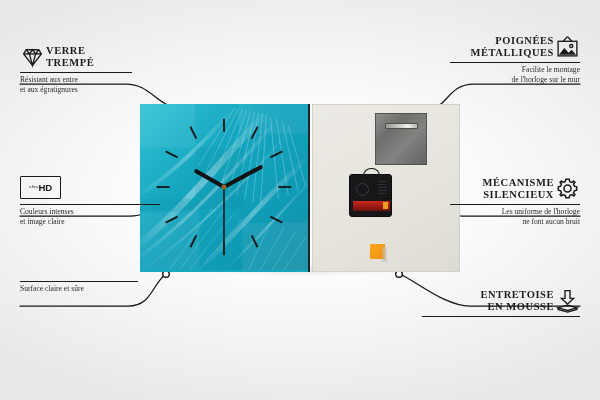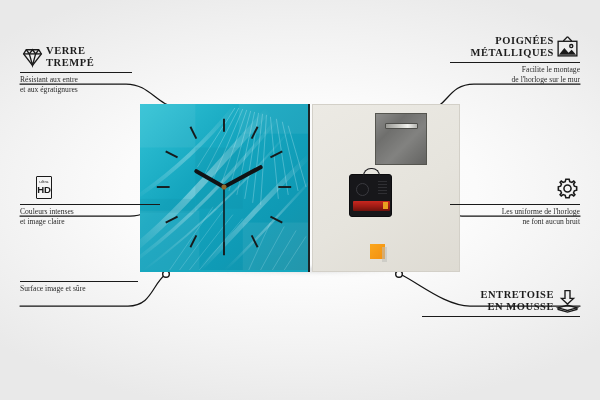--- a/index.html
+++ b/index.html
@@ -31,23 +31,23 @@
   .sub {
     font-family:"Liberation Serif", serif;
     font-size:7.6px; line-height:9.6px; color:#2b2b2b;
     margin-top:2.5px; white-space:pre-line;
   }
   .feat.right .sub { text-align:right; }
   .ico { width:25px; height:25px; flex:0 0 25px; display:block; }
   .ico svg { width:100%; height:100%; display:block; }
   
   .hdbadge {
-    width:16px; height:23px; border:1.4px solid #1a1a1a; border-radius:1px;
-    display:flex; flex-direction:column; align-items:center; justify-content:center;
-    font-family:"Liberation Sans", sans-serif; color:#1a1a1a; line-height:1;margin-left:16px;
+    width:41px; height:23px; border:1.4px solid #1a1a1a; border-radius:1px;
+    display:flex; align-items:center; justify-content:center;
+    font-family:"Liberation Sans", sans-serif; color:#1a1a1a; line-height:1;
   }
   .hdbadge .u { font-size:4.4px; letter-spacing:.2px; margin-bottom:.5px; }
   .hdbadge .h { font-size:9.6px; font-weight:bold; letter-spacing:-.2px; }
   
   #product { position:absolute; left:140px; top:104px; width:320px; height:170px; }
   #shadow {
     position:absolute; left:136px; top:268px; width:330px; height:16px;
     background:radial-gradient(ellipse 50% 50% at 50% 0%, rgba(110,115,118,.40), rgba(110,115,118,0) 72%);
     filter:blur(2px);
   }
@@ -273,21 +273,21 @@
         </span>
       </span>
     </div>
     <div class="rule" style="width:140px;"></div>
     <div class="sub">Couleurs intenses
 et image claire</div>
   </div>
 
   <div class="feat left" style="left:20px; top:278px; width:118px;">
     <div class="rule" style="width:118px;"></div>
-    <div class="sub">Surface image et sûre</div>
+    <div class="sub">Surface claire et sûre</div>
   </div>
 
   <div class="feat right" style="right:20px; top:34px; width:130px;">
     <div class="hrow">
       <span class="ttl">POIGNÉES
 MÉTALLIQUES</span>
       <span class="ico">
         <svg viewBox="0 0 24 24" fill="none" stroke="#1a1a1a" stroke-width="1.3">
           <rect x="3" y="7" width="18" height="14"></rect>
           <path d="M12 2.5 L8 6.8 M12 2.5 L16 6.8"></path>
@@ -296,20 +296,22 @@
         </svg>
       </span>
     </div>
     <div class="rule" style="width:130px; margin-left:auto;"></div>
     <div class="sub">Facilite le montage
 de l'horloge sur le mur</div>
   </div>
 
   <div class="feat right" style="right:20px; top:176px; width:130px;">
     <div class="hrow">
+      <span class="ttl">MÉCANISME
+SILENCIEUX</span>
       <span class="ico">
         <svg viewBox="0 0 24 24" fill="none" stroke="#1a1a1a" stroke-width="1.5">
           <path d="M12 3.2 L13.6 3.2 L14.2 5.4 L16.2 6.2 L18 4.9 L19.1 6 L17.8 7.8
                    L18.6 9.8 L20.8 10.4 L20.8 12 L20.8 13.6 L18.6 14.2 L17.8 16.2
                    L19.1 18 L18 19.1 L16.2 17.8 L14.2 18.6 L13.6 20.8 L12 20.8
                    L10.4 20.8 L9.8 18.6 L7.8 17.8 L6 19.1 L4.9 18 L6.2 16.2
                    L5.4 14.2 L3.2 13.6 L3.2 12 L3.2 10.4 L5.4 9.8 L6.2 7.8
                    L4.9 6 L6 4.9 L7.8 6.2 L9.8 5.4 L10.4 3.2 Z"></path>
           <circle cx="12" cy="12" r="3.4"></circle>
         </svg>

